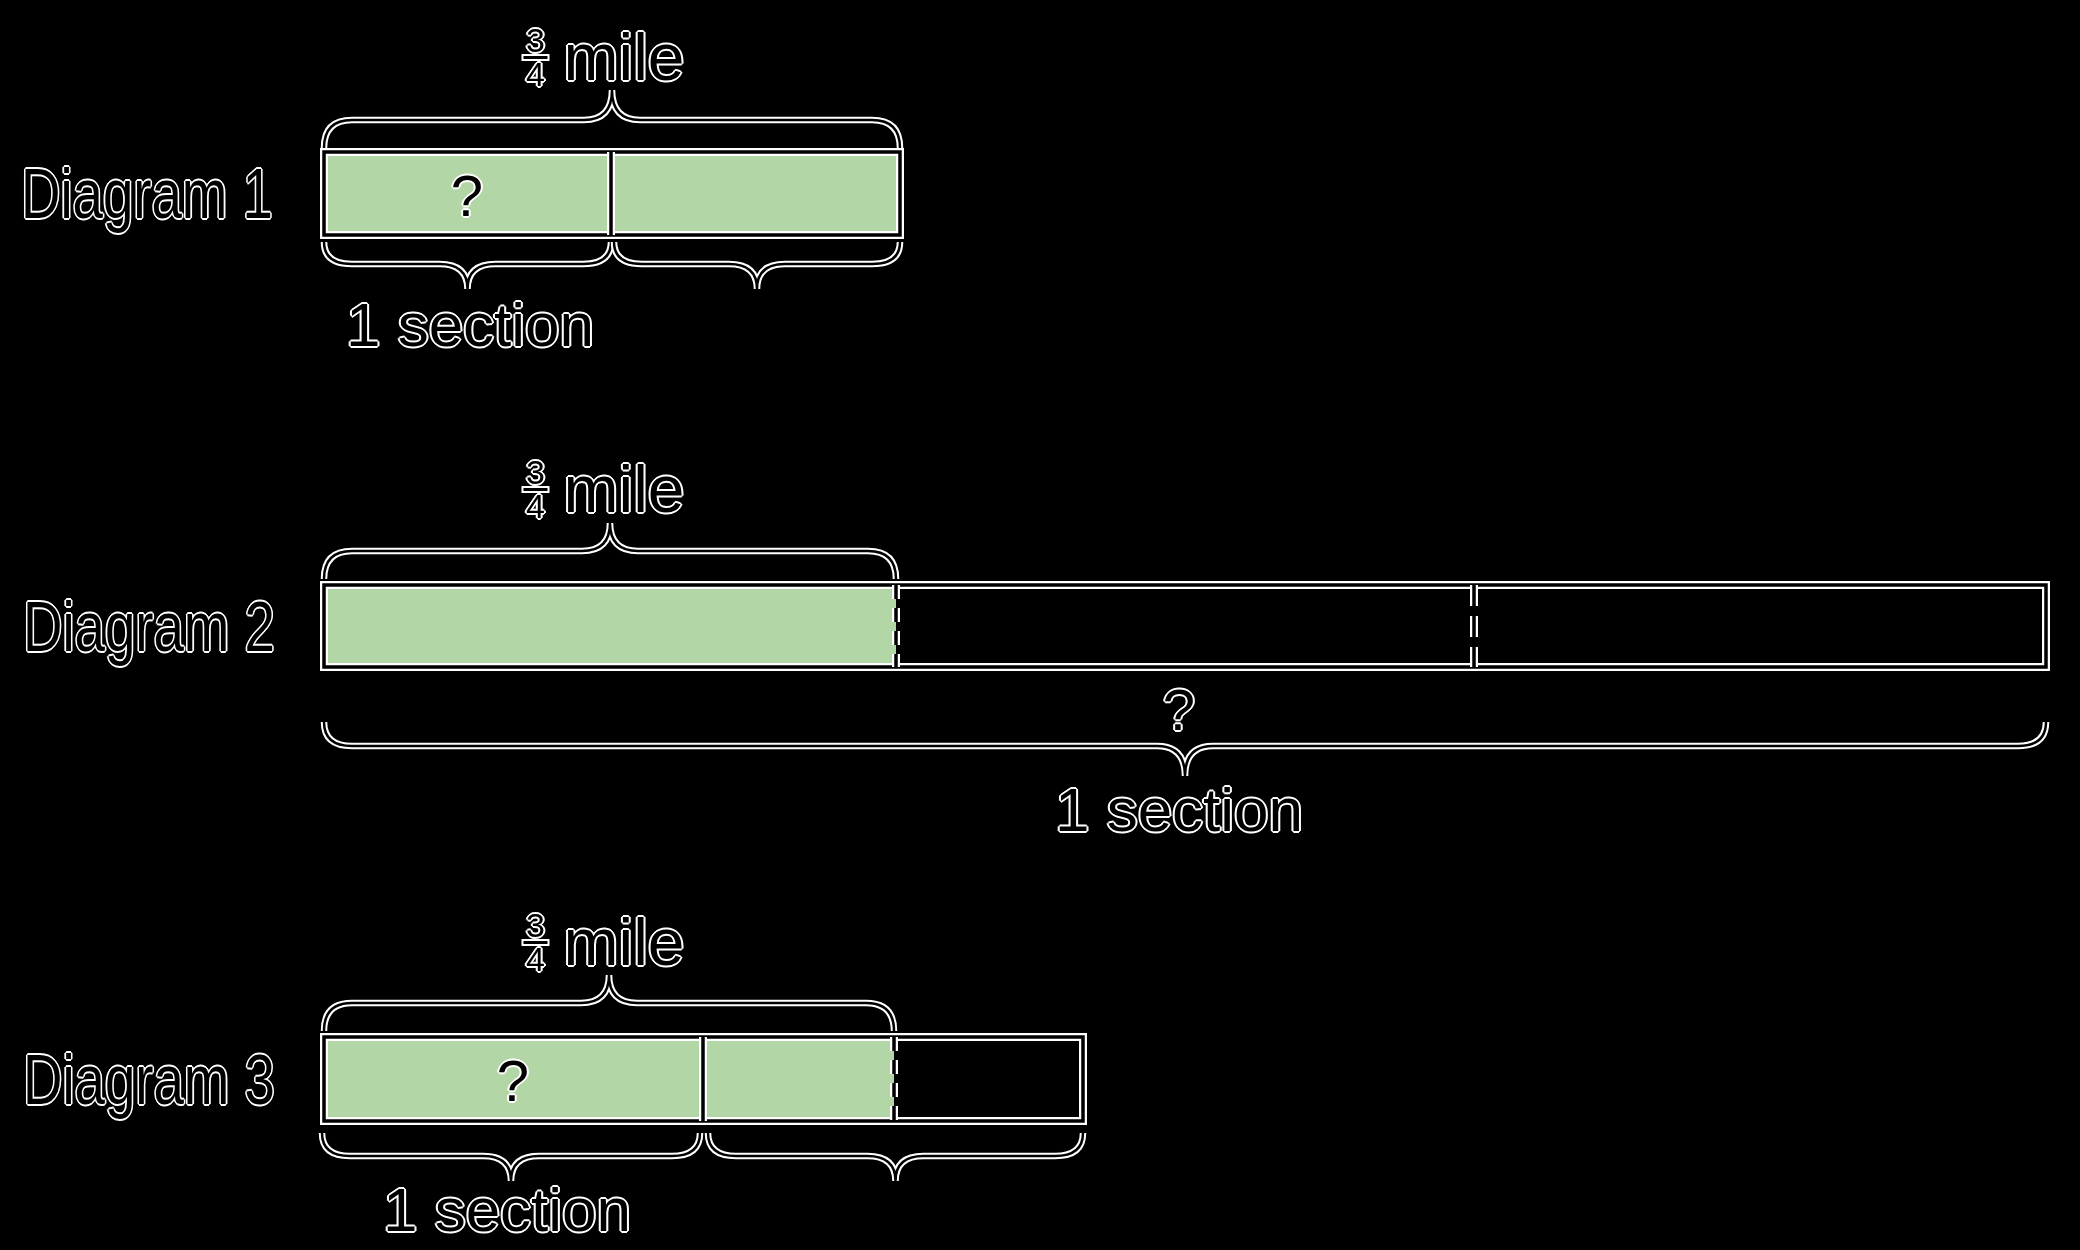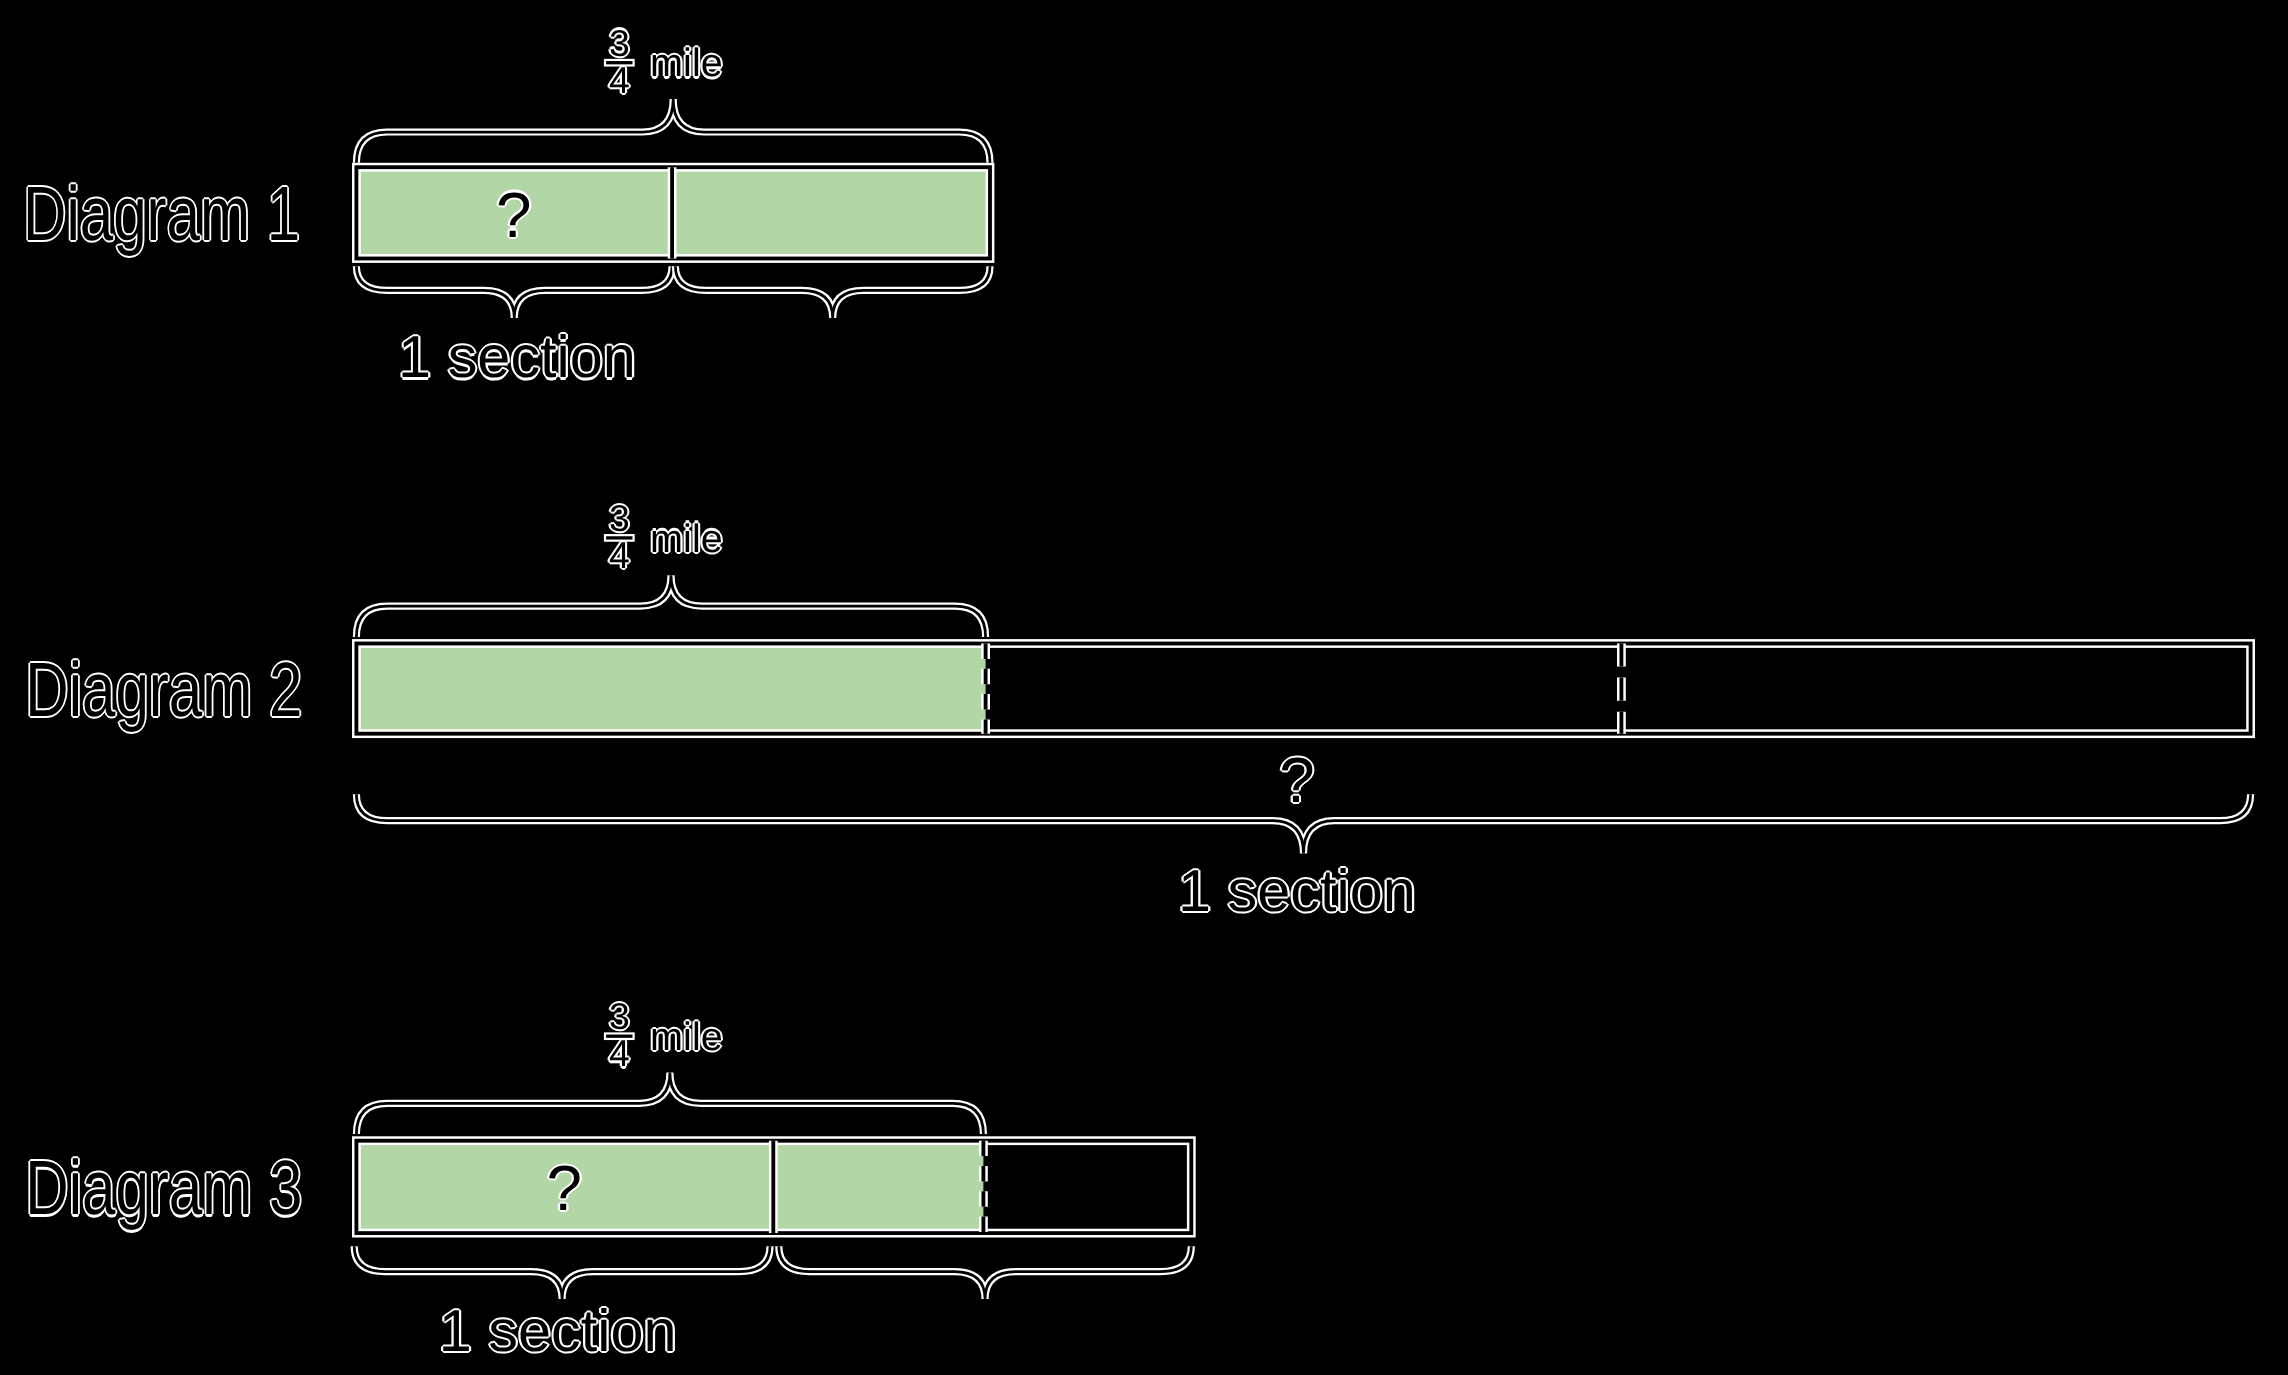--- a/index.html
+++ b/index.html
@@ -11,30 +11,30 @@
   
   .halo{color:#000;
     text-shadow:-2px 0 0 #fff,2px 0 0 #fff,0 -2px 0 #fff,0 2px 0 #fff,
                 -1px -1px 0 #fff,1px -1px 0 #fff,-1px 1px 0 #fff,1px 1px 0 #fff;}
 
   .lbl{position:absolute;white-space:nowrap;}
 
   .dlabel{font-size:70px;line-height:1;transform:translate(0,-50%) scaleX(.78);
           transform-origin:left center;}
 
-  .body-text{font-size:54px;line-height:1;transform:translate(-50%,-50%);}
+  .body-text{font-size:62px;line-height:1;transform:translate(-50%,-50%);}
 
   .qmark{font-size:58px;line-height:1;transform:translate(-50%,-50%);}
 
   .milegroup{position:absolute;display:flex;align-items:center;
              transform:translate(-50%,-50%);}
   .frac{display:flex;flex-direction:column;align-items:center;}
   .fnum{font-size:34px;line-height:27px;}
   .fbar{width:24px;height:3px;background:#000;box-shadow:0 0 0 2px #fff;margin:2px 0;}
-  .funit{font-size:36px;line-height:1;margin-left:16px;}
+  .funit{font-size:66px;line-height:1;margin-left:16px;}
 </style>
 </head>
 <body>
 
 <div id="stage">
 
   <svg id="shapes" width="2080" height="1250" viewBox="0 0 2080 1250">
       <rect x="324" y="152" width="576" height="83" fill="#b2d6a5"></rect>
       <rect x="324" y="152" width="576" height="83" stroke="#ffffff" stroke-width="8" fill="none"></rect>
       <rect x="324" y="152" width="576" height="83" stroke="#000000" stroke-width="3.5" fill="none"></rect>

